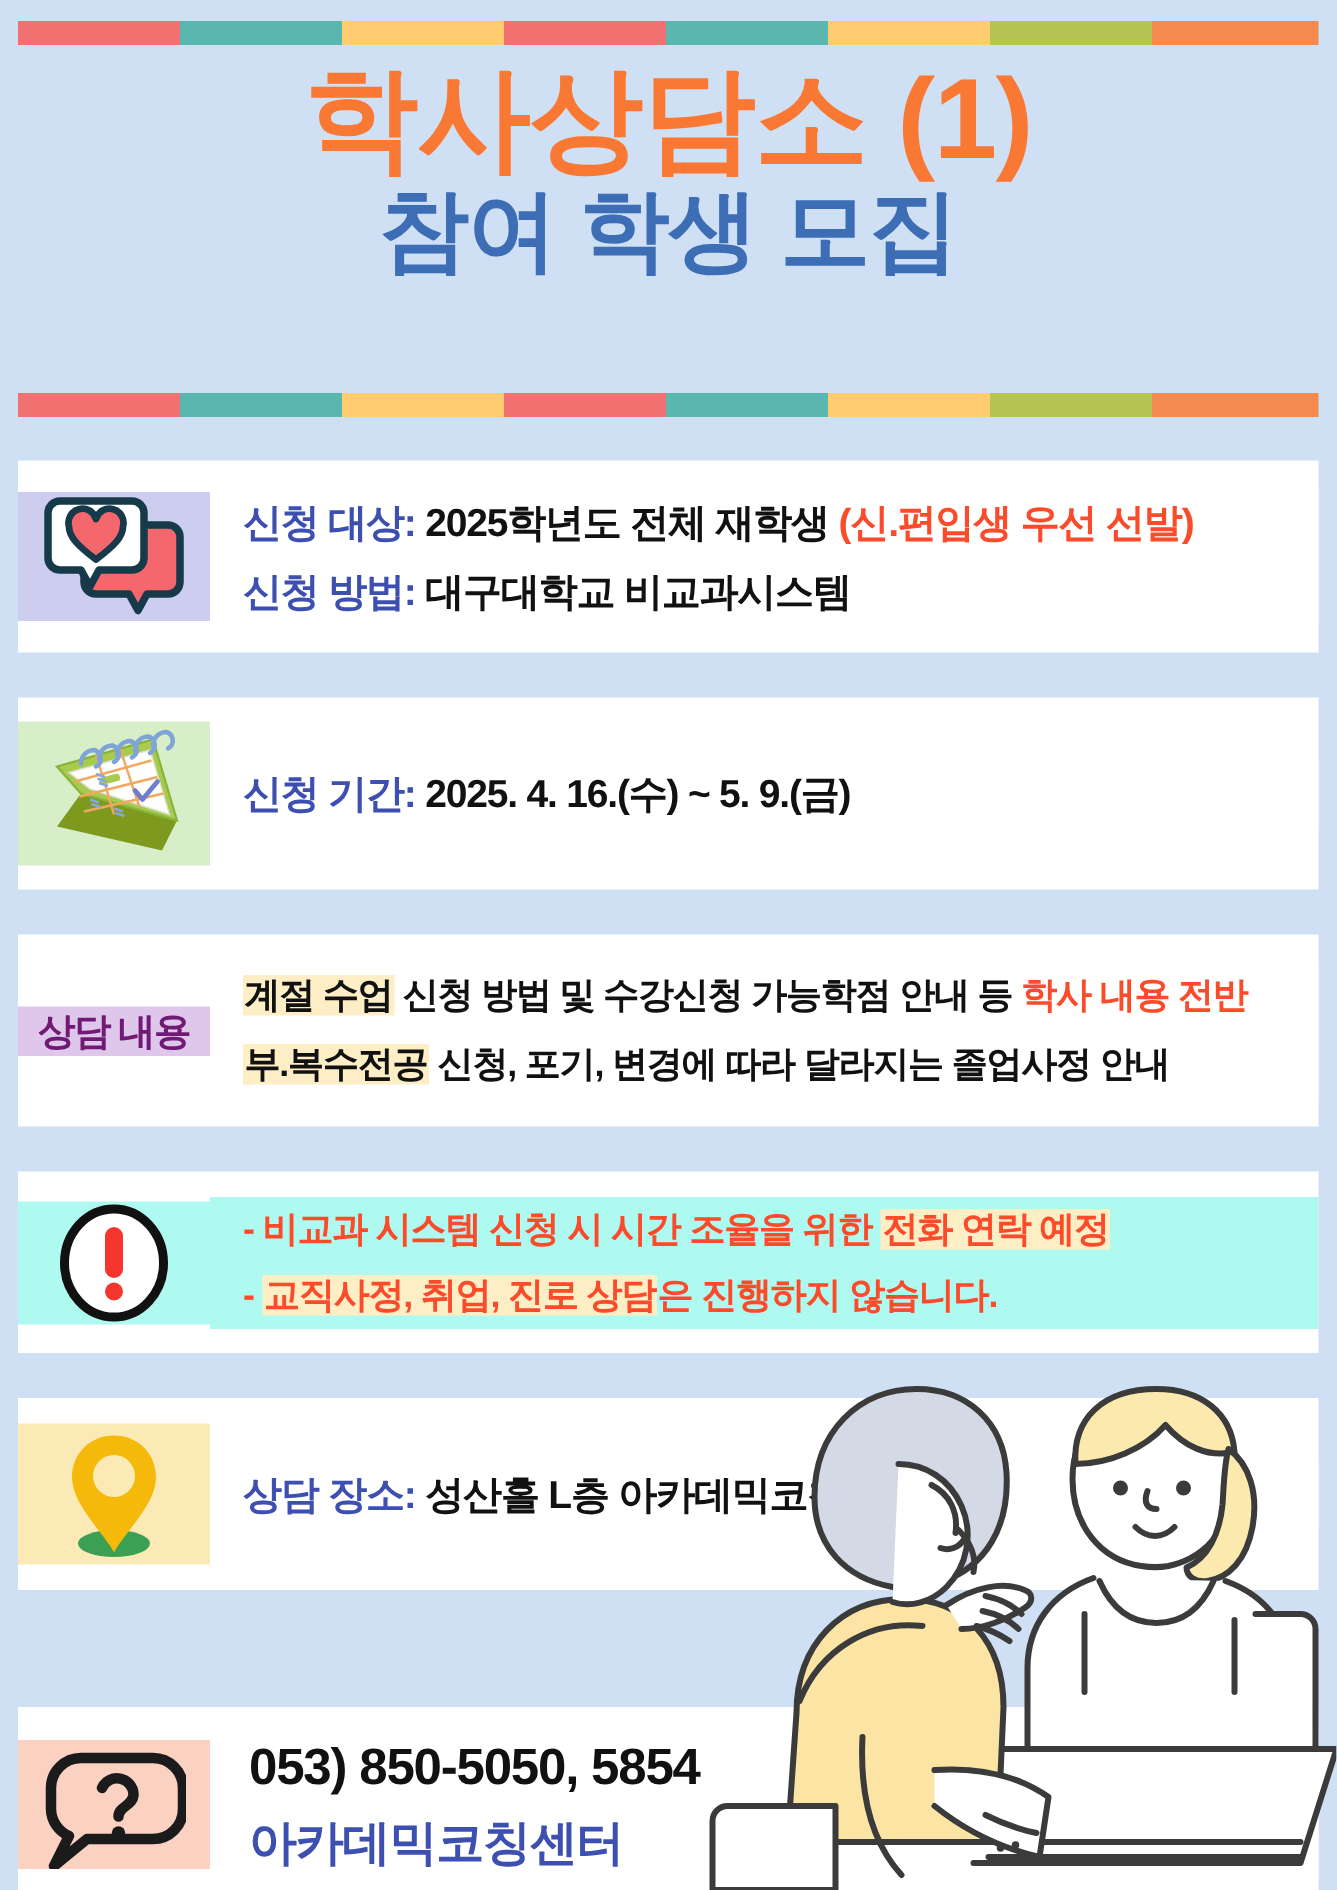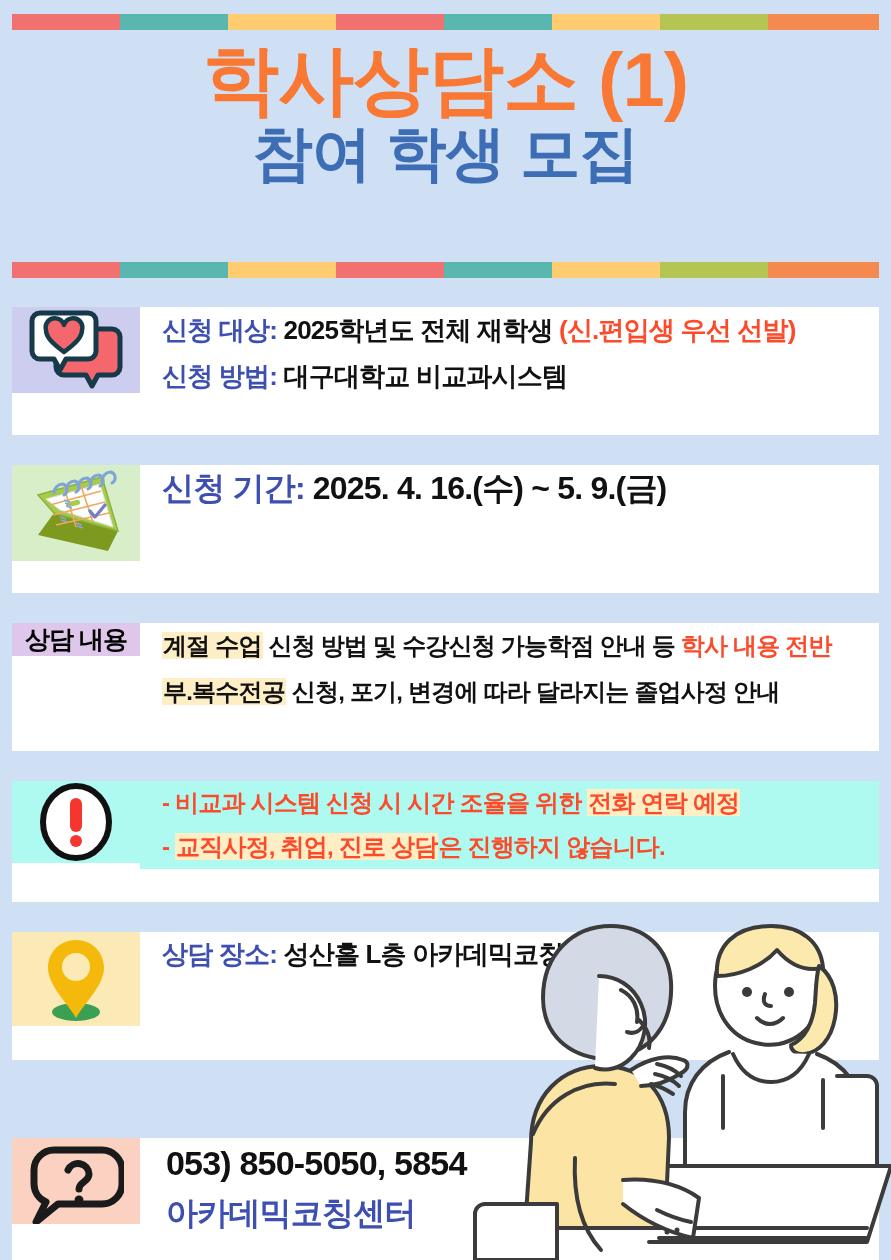--- a/index.html
+++ b/index.html
@@ -26,35 +26,36 @@
     line-height:1.04;
     font-size:74px;
     margin:0;
   }
   .title-line.l1{color:#f97833;font-size:76px;}
   .title-line.l2{color:#3d6db5;font-size:60px;margin-top:4px;}
 
   
   .row{
     position:absolute;left:12px;width:867px;
-    display:flex;align-items:flex-start;
+    display:flex;align-items:center;
     background:#ffffff;
     box-sizing:border-box;
   }
   .icon-box{
     width:128px;flex:0 0 128px;
     display:flex;align-items:center;justify-content:center;
     box-sizing:border-box;
   }
   .label-box{
     width:128px;flex:0 0 128px;
     display:flex;align-items:center;justify-content:center;
     box-sizing:border-box;
-    font-weight:900;font-size:25px;color:#000000;letter-spacing:-1px;
+    font-weight:900;font-size:25px;color:#701a75;letter-spacing:-1px;
     background:#dec7ea;
+    font-family:Liberation Serif, serif;
   }
   .content{
     flex:1;background:#fff;
     display:flex;flex-direction:column;justify-content:center;
     padding:0 0 0 22px;box-sizing:border-box;
   }
   .line{
     font-weight:900;letter-spacing:-0.8px;color:#111;
     white-space:nowrap;
   }
@@ -62,21 +63,21 @@
   .k-red{color:#fb4b2a;}
   .hl{background:#fdeec6;padding:0 1px;}
 
   
   #row-apply{top:307px;height:128px;}
   #row-apply .icon-box{background:#cdcdef;}
   #row-apply .line{font-size:26px;line-height:46px;}
 
   #row-period{top:465px;height:128px;}
   #row-period .icon-box{background:#d7eec9;}
-  #row-period .line{font-size:32px;line-height:46px;}
+  #row-period .line{font-size:26px;line-height:46px;}
 
   #row-topic{top:623px;height:128px;}
   #row-topic .line{font-size:24px;line-height:46px;}
 
   #row-notice{top:781px;height:121px;}
   #row-notice .icon-box{background:#affaf0;}
   #row-notice .content{background:#affaf0;}
   #row-notice .line{font-size:24px;line-height:44px;color:#fb4b2a;}
 
   #row-place{top:932px;height:128px;}

